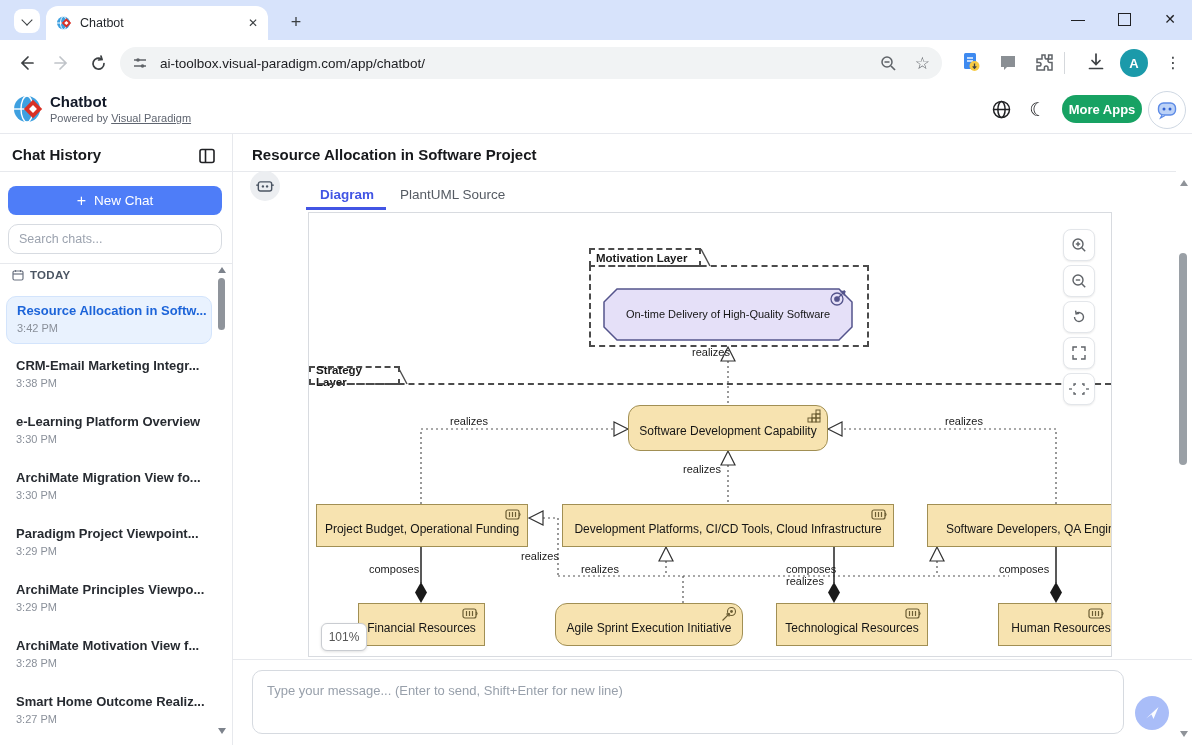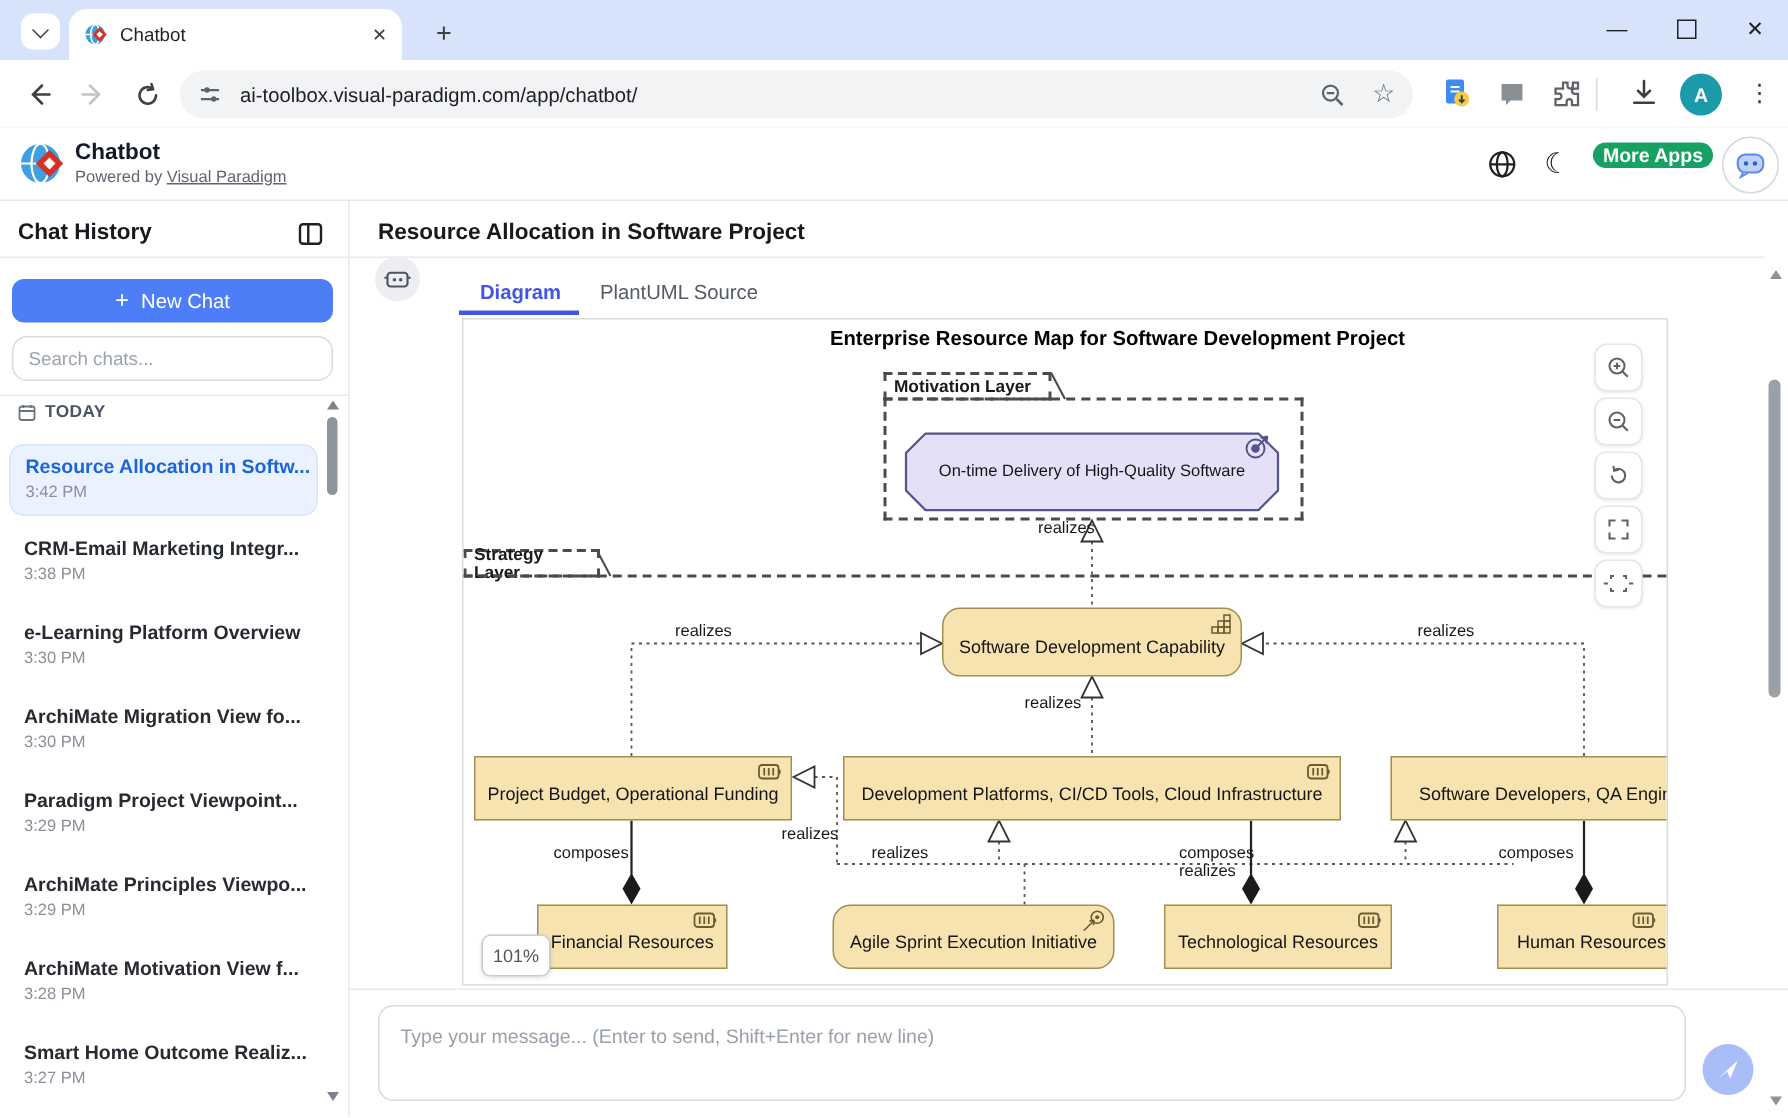--- a/index.html
+++ b/index.html
@@ -21,21 +21,21 @@
   .urlpill{left:120px;top:47px;width:822px;height:32px;background:#f1f3f4;border-radius:16px;
            display:flex;align-items:center;padding:0 12px;box-sizing:border-box}
   .url{font-size:13.5px;color:#202124;margin-left:12px;flex:1}
   .avatar-a{left:1120px;top:49px;width:28px;height:28px;border-radius:50%;background:#1b9aaa;
             color:#fff;font-size:13px;font-weight:bold;display:flex;align-items:center;justify-content:center}
   .extdiv{left:1064px;top:52px;width:1px;height:22px;background:#d5d8dc}
   
   .appheader{left:0;top:85px;width:1192px;height:48px;background:#fff;border-bottom:1px solid #e7e9ee}
   .apptitle{left:50px;top:93px;font-size:15px;font-weight:bold;color:#111827}
   .powered{left:50px;top:112px;font-size:11px;color:#5f6570}
-  .moreapps{left:1062px;top:95px;width:80px;height:17px;background:#17a263;border-radius:15px;
+  .moreapps{left:1062px;top:95px;width:80px;height:28px;background:#17a263;border-radius:15px;
             color:#fff;font-size:13px;font-weight:bold;display:flex;align-items:center;justify-content:center;cursor:pointer}
   .bubblebtn{left:1148px;top:91px;width:36px;height:36px;border:1.5px solid #cfd8e3;border-radius:50%;
              background:#fff;display:flex;align-items:center;justify-content:center}
   
   .sidebar-divider{background:#e7e9ed}
   .sb-title{left:12px;top:146px;font-size:15px;font-weight:bold;color:#17191c}
   .newchat{left:8px;top:186px;width:214px;height:29px;background:#4e7df8;border-radius:8px;color:#fff;
            font-size:13.5px;display:flex;align-items:center;justify-content:center;gap:8px;cursor:pointer}
   .search{left:8px;top:224px;width:214px;height:30px;border:1px solid #d7dbe1;border-radius:10px;
           box-sizing:border-box;padding:0 10px;font-size:12.5px;color:#333;outline:none;font-family:inherit}
@@ -270,21 +270,20 @@
         <line x1="1.5" y1="11" x2="4" y2="11" stroke="#4b5563" stroke-width="1.7"></line>
         <line x1="20" y1="11" x2="22.5" y2="11" stroke="#4b5563" stroke-width="1.7"></line>
       </svg>
   </div>
 
   <div class="abs tabl" style="left:320px;top:187px;color:#4255e4;font-weight:600">Diagram</div>
   <div class="abs" style="left:306px;top:207px;width:80px;height:3px;background:#4255e4"></div>
   <div class="abs tabl" style="left:400px;top:187px;color:#555b63">PlantUML Source</div>
 
   <div class="abs diagram-wrap">
-    <div class="dg-title">Enterprise Resource Map for Software Development Project</div>
 
     <div class="grouplabel" style="left:280px;top:35px;width:112px;height:19px">Motivation Layer</div>
     <div class="dashedbox" style="left:280px;top:52px;width:280px;height:82px"></div>
     <div class="grouplabel" style="left:0px;top:153px;width:91px;height:19px">Strategy Layer</div>
     <div class="abs" style="left:0;top:170px;width:802px;height:0;border-top:2px dashed #4b4b4b"></div>
 
     <svg width="802" height="443" viewBox="0 0 802 443" style="position:absolute;left:0;top:0">
       <g stroke="#555" stroke-width="1.2" stroke-dasharray="2 3" fill="none">
         <line x1="419" y1="148" x2="419" y2="192"></line>
         <line x1="419" y1="252" x2="419" y2="291"></line>

